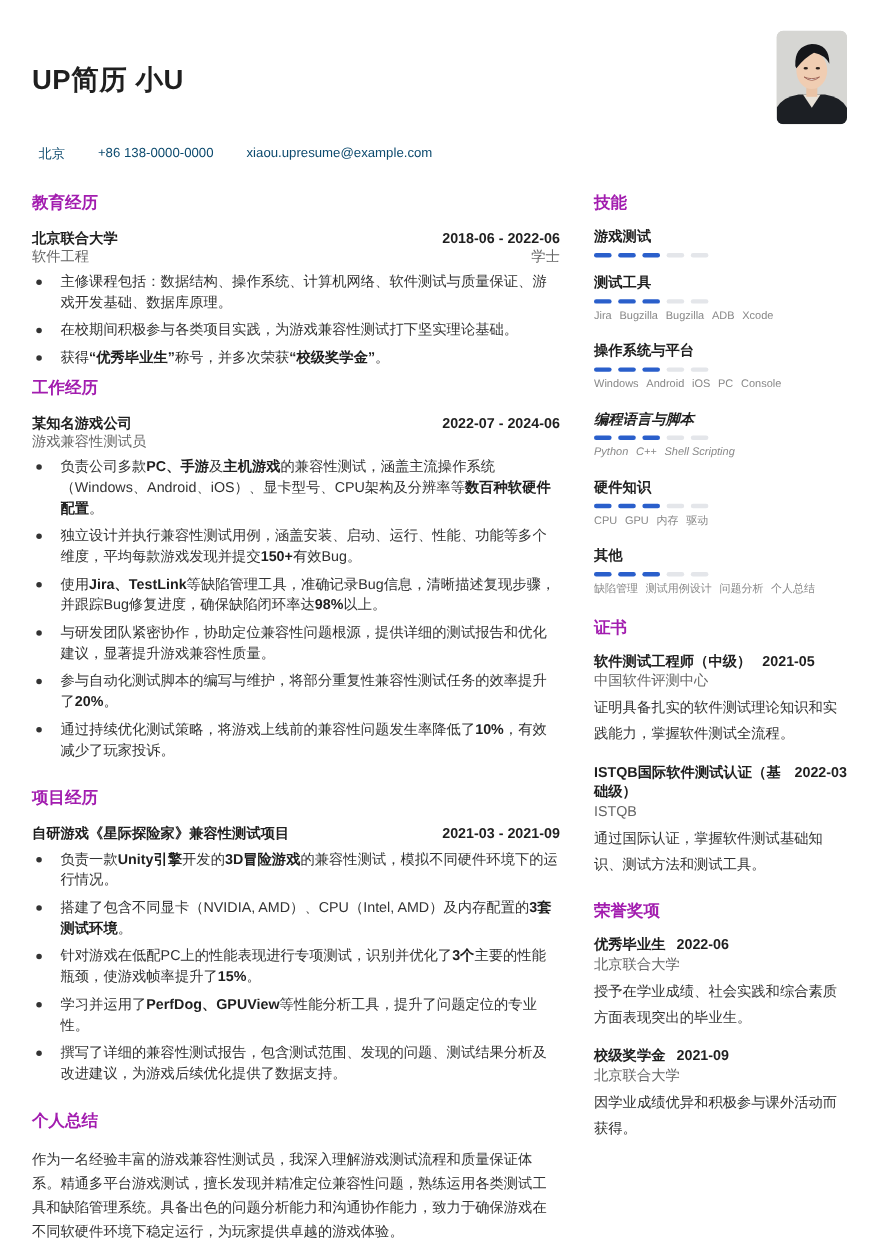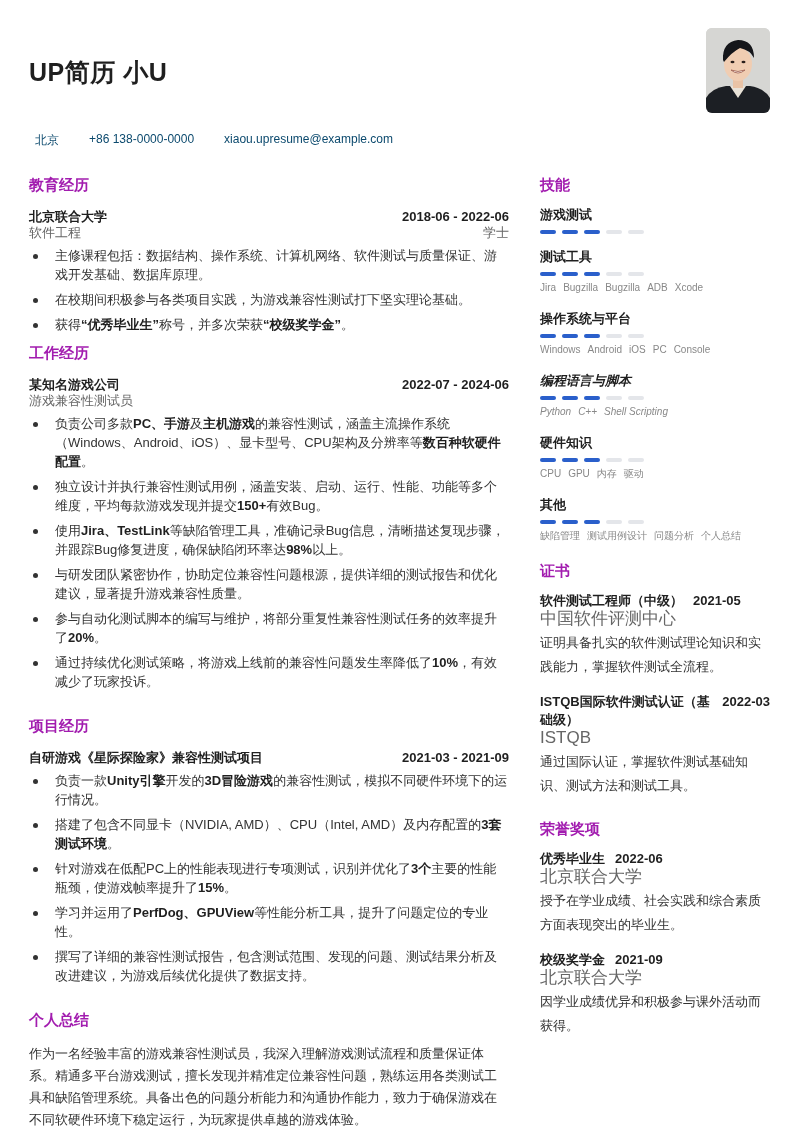--- a/index.html
+++ b/index.html
@@ -29,21 +29,21 @@
   .skill { margin-top: 8px; }
   .skill-name { font-size: 13px; font-weight: 700; color: #1f1f1f; line-height: 18px; }
   .skill-bars { display: flex; gap: 6px; margin-top: 6px; margin-bottom: 4px; }
   .skill-bars span { width: 16px; height: 4px; border-radius: 2px; background: #e4e6ea; }
   .skill-bars span.on { background: #2a5fcb; }
   .tags { display: flex; flex-wrap: wrap; column-gap: 7px; row-gap: 4px; font-size: 10px; color: #888; line-height: 16px; }
 
   .rblock { margin-top: 8px; }
   .rhead { display: flex; justify-content: flex-start; font-size: 13px; font-weight: 700; color: #1f1f1f; line-height: 18px; }
   .rhead .d { flex: none; margin-left: 10px; }
-  .rsub { font-size: 17px; color: #666; line-height: 17px; }
+  .rsub { font-size: 13px; color: #666; line-height: 17px; }
   .rdesc { font-size: 13px; color: #333; line-height: 24px; margin-top: 4px; width: 230px; }
 </style>
 </head>
 <body>
 
 <div class="header">
   <div class="name">UP简历 小U</div>
   <div class="contacts">
     <span>北京</span>
     <span>+86 138-0000-0000</span>

